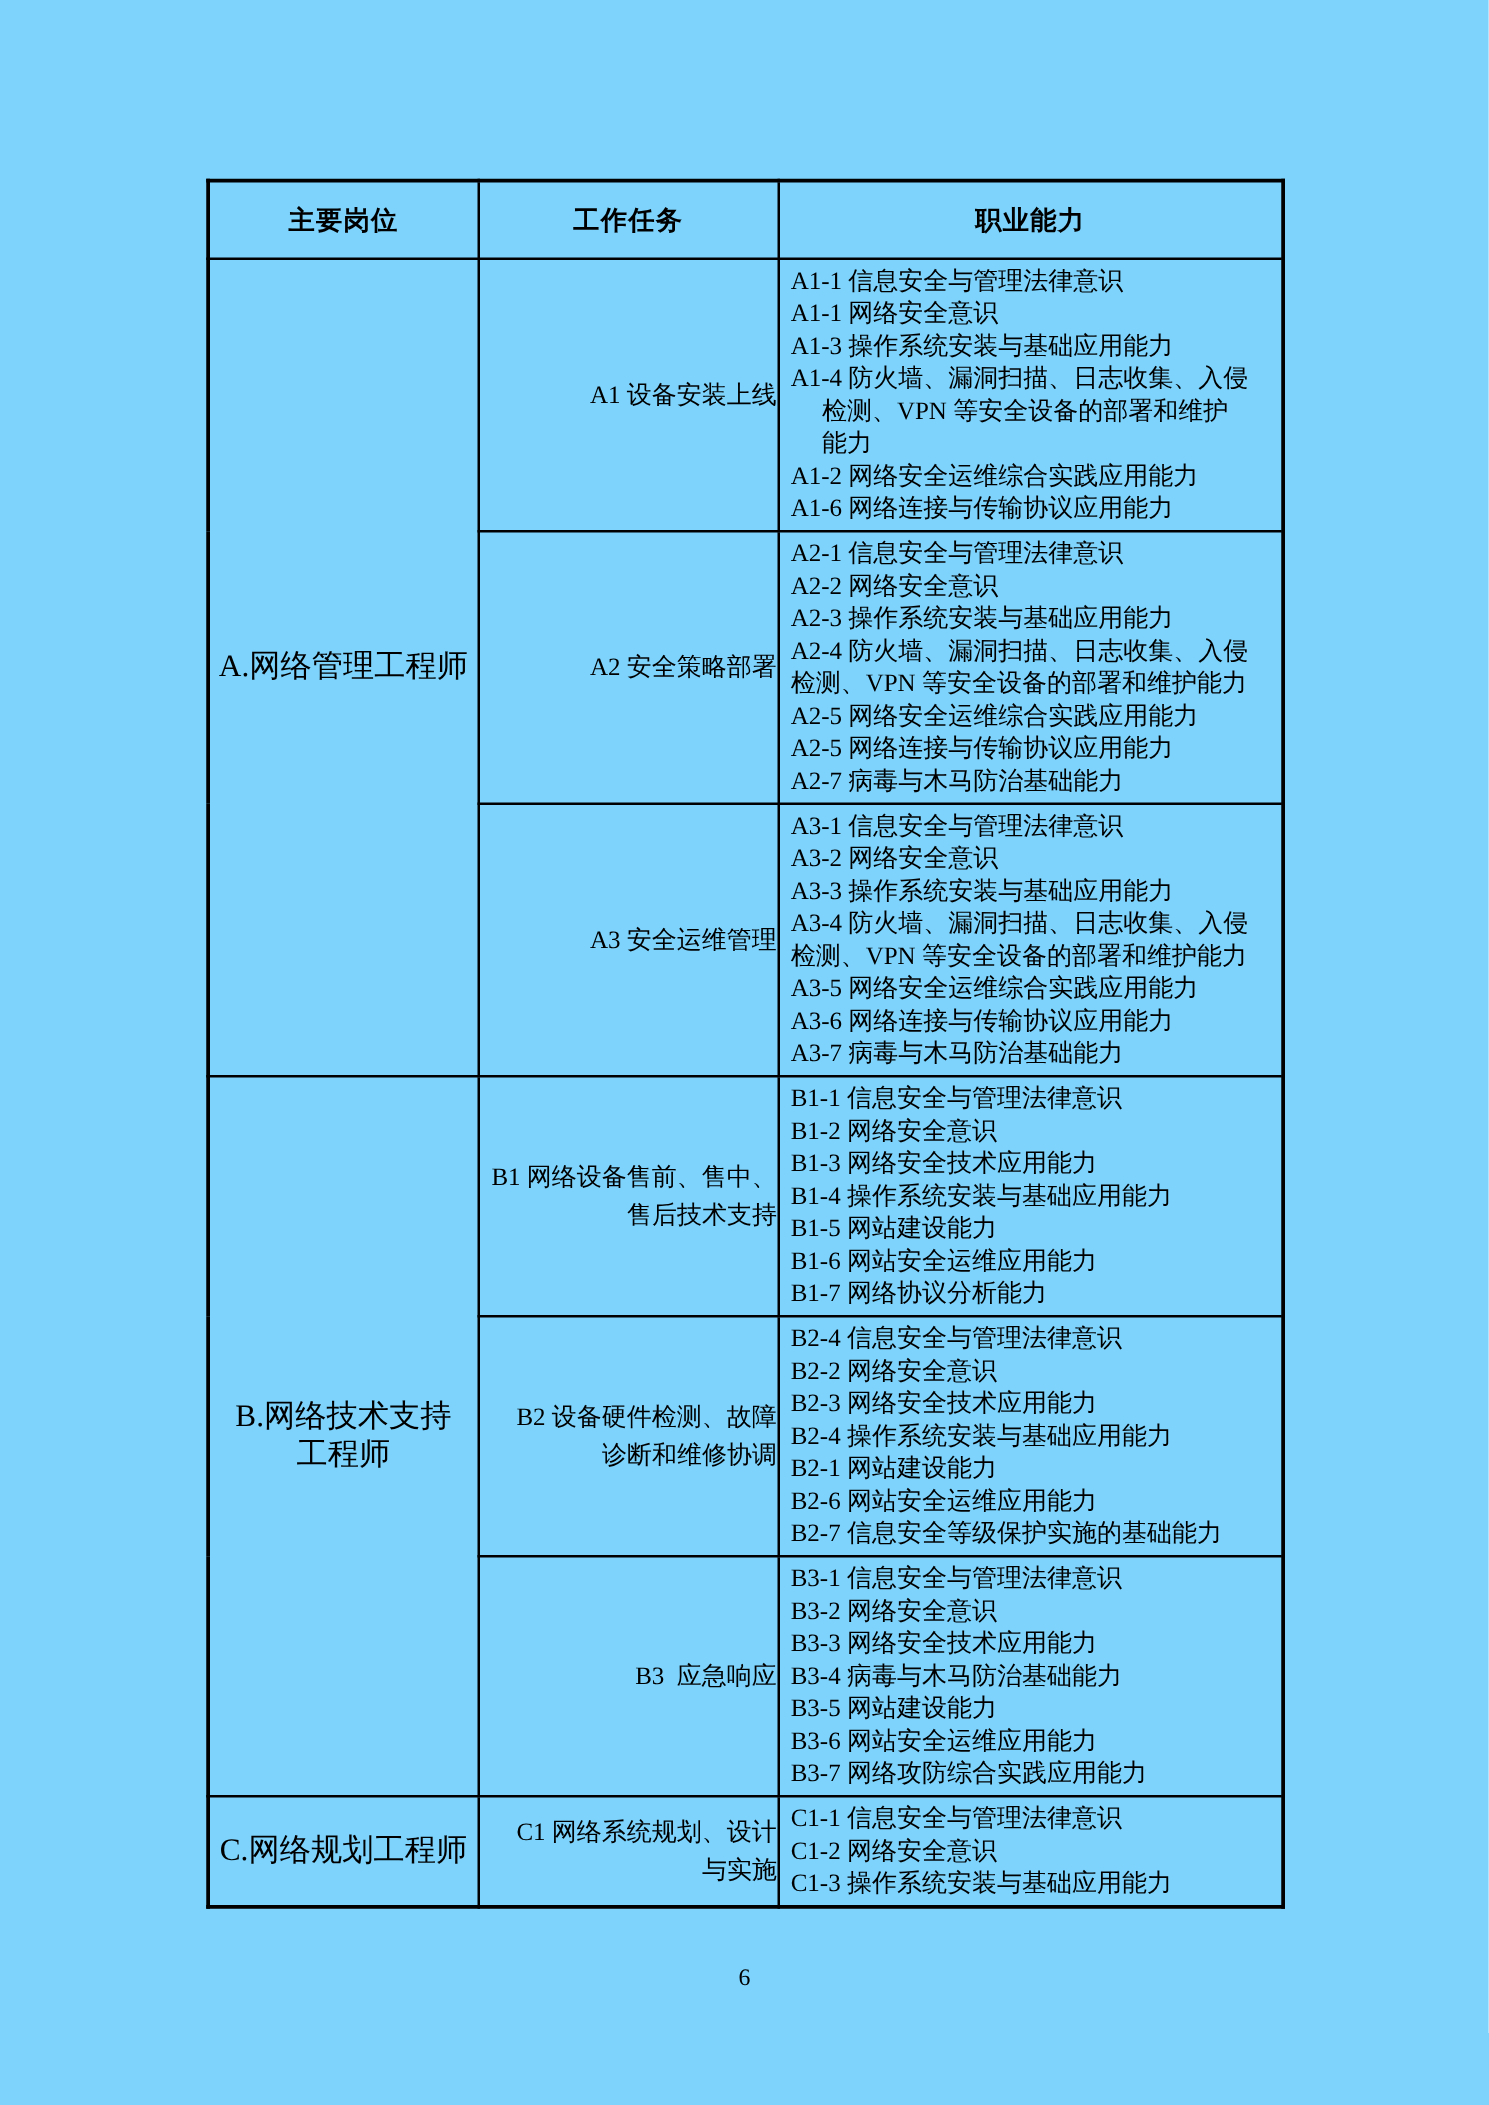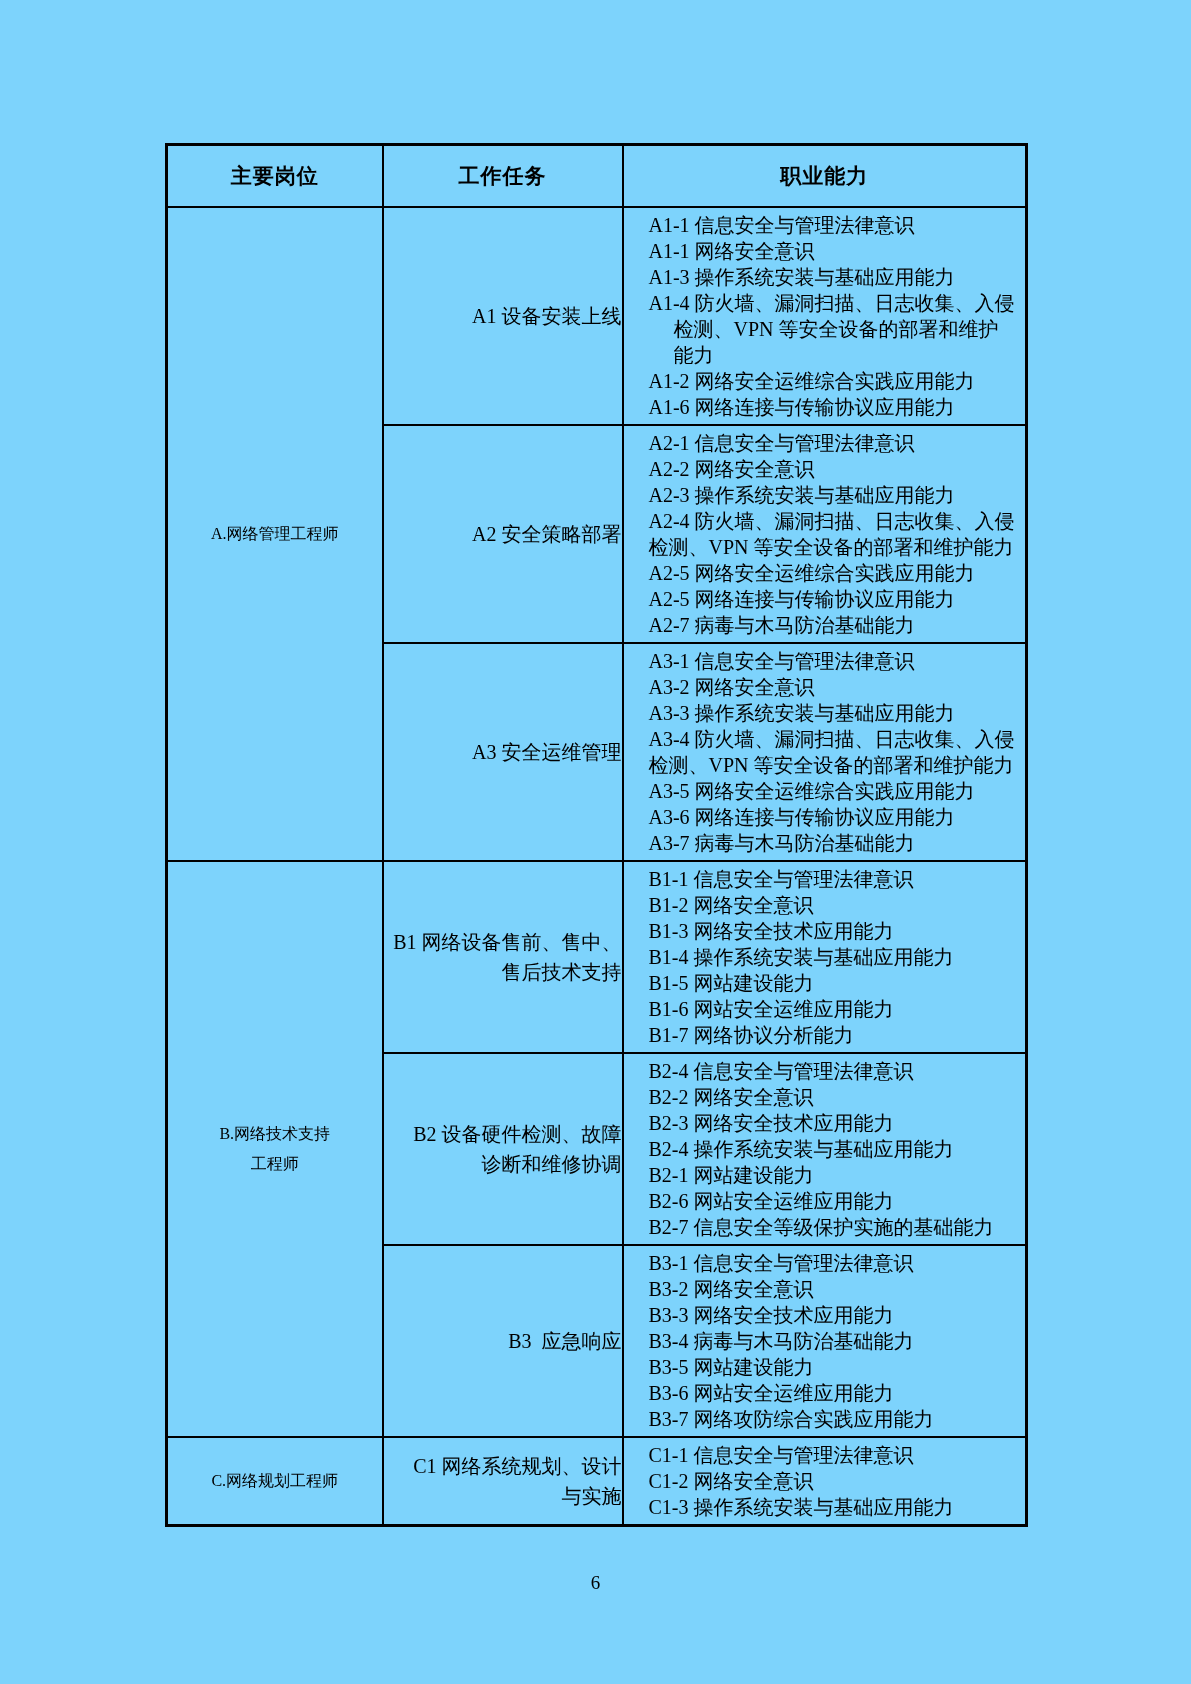--- a/index.html
+++ b/index.html
@@ -25,32 +25,32 @@
   }
   .doc-table th {
     height:58px;
     font-size:21px;
     font-weight:bold;
     text-align:center;
     letter-spacing:1px;
   }
   .pos-cell {
     text-align:center;
-    font-size:16px;
+    font-size:25px;
   }
   .pos-line { line-height:30px; white-space:pre; }
   .task-cell {
     font-size:20px;
     padding:4px 0 4px 9px;
     text-align:right;
   }
   .task-cell.center { text-align:right; padding-left:0; }
   .task-line { line-height:30px; white-space:pre; }
   .ability-cell {
-    padding:4px 2px 4px 25px;
+    padding:4px 2px 4px 9px;
     font-size:20px;
     vertical-align:middle;
   }
   .ability-line { line-height:26px; white-space:pre; }
   .page-number {
     position:absolute;
     top:1572px; left:0; right:0;
     text-align:center;
     font-size:19px;
   }

